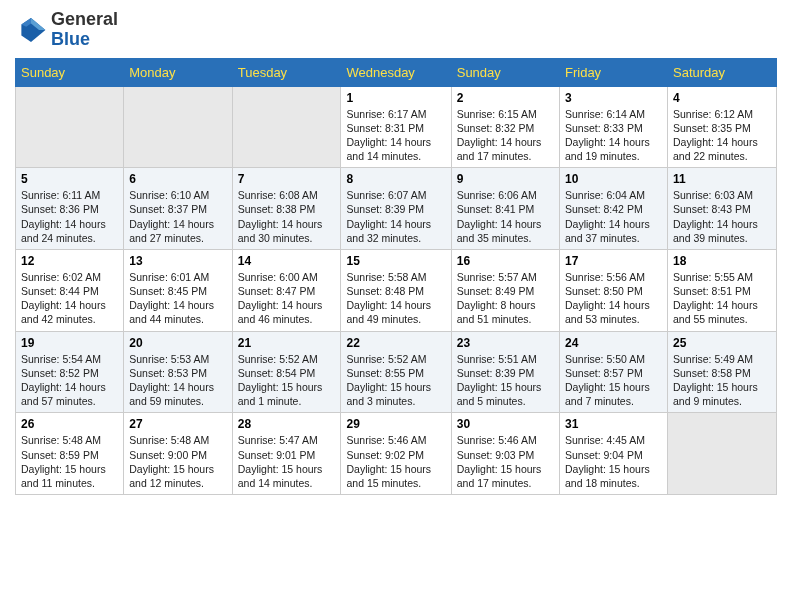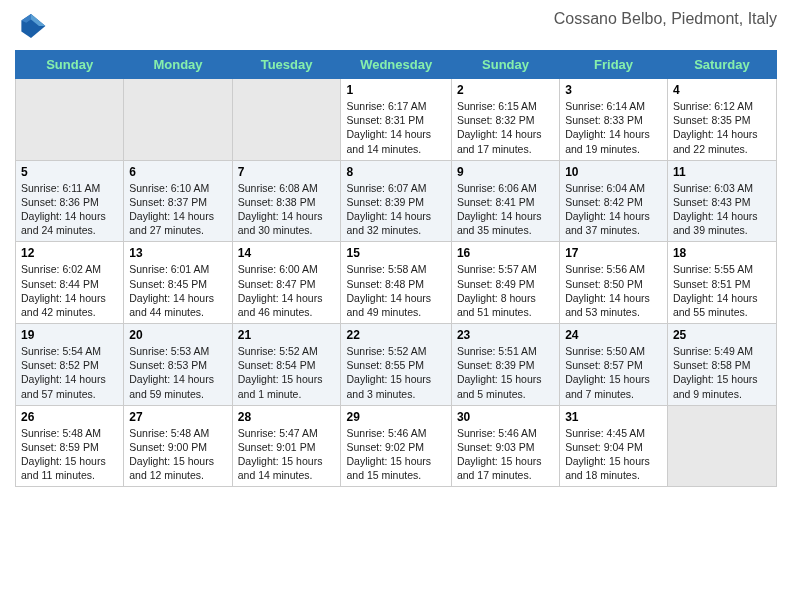--- a/index.html
+++ b/index.html
@@ -42,25 +42,25 @@
       font-size: 16px;
       color: #555;
     }
     table {
       width: 100%;
       border-collapse: collapse;
       font-size: 11px;
     }
     thead tr th {
       background-color: #2970b8;
-      color: #86efac;
+      color: #fde047;
       padding: 6px 5px;
-      text-align: center;
+      text-align: left;
       font-size: 13px;
-      font-weight: bold;
+      font-weight: normal;
       border: 1px solid #2970b8;
     }
     tbody tr td {
       border: 1px solid #ccc;
       vertical-align: top;
       padding: 4px 5px;
       height: 80px;
       width: 113px;
     }
     tbody tr:nth-child(odd) td {
@@ -86,23 +86,26 @@
 </head>
 <body>
 
 <div class="header">
   <div class="logo">
     <svg class="logo-icon" viewBox="0 0 40 40" xmlns="http://www.w3.org/2000/svg">
       <polygon points="20,5 38,20 20,35 8,27 8,13" fill="#1a5fa8"></polygon>
       <polygon points="20,5 38,20 30,20 20,12" fill="#5a9fd4"></polygon>
       <polygon points="8,13 20,5 20,12 14,16" fill="#3a7fc4"></polygon>
     </svg>
+    <div class="logo-text">
+      <span style="font-size:18px;font-weight:bold;color:#333;">General</span>
+      <span style="font-size:18px;font-weight:bold;color:#1a5fa8;">Blue</span>
+    </div>
   </div>
   <div class="title-block">
-    <div class="subtitle">Cossano Belbo, Piedmont, Italy</div>
   </div>
 </div>
 
 <table>
   <thead>
     <tr>
     <th>Sunday</th>
         <th>Monday</th>
         <th>Tuesday</th>
         <th>Wednesday</th>

